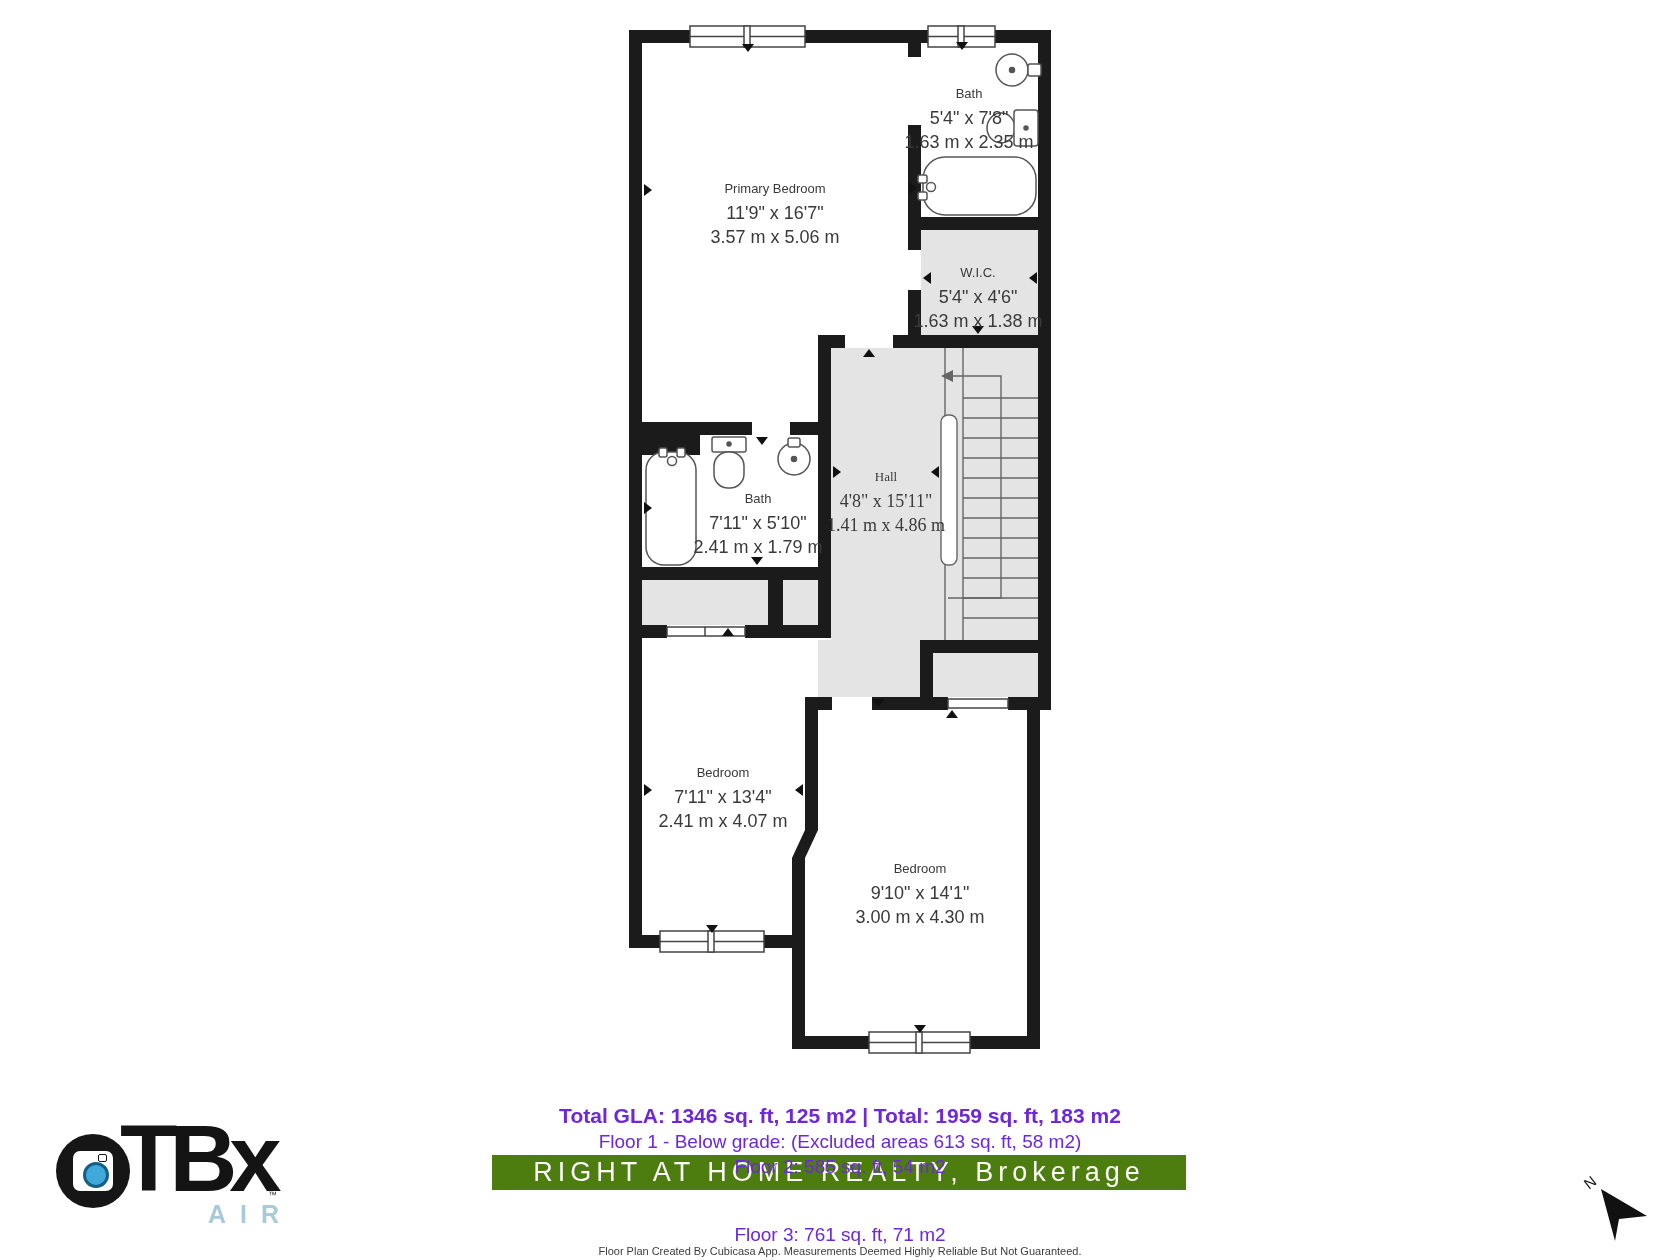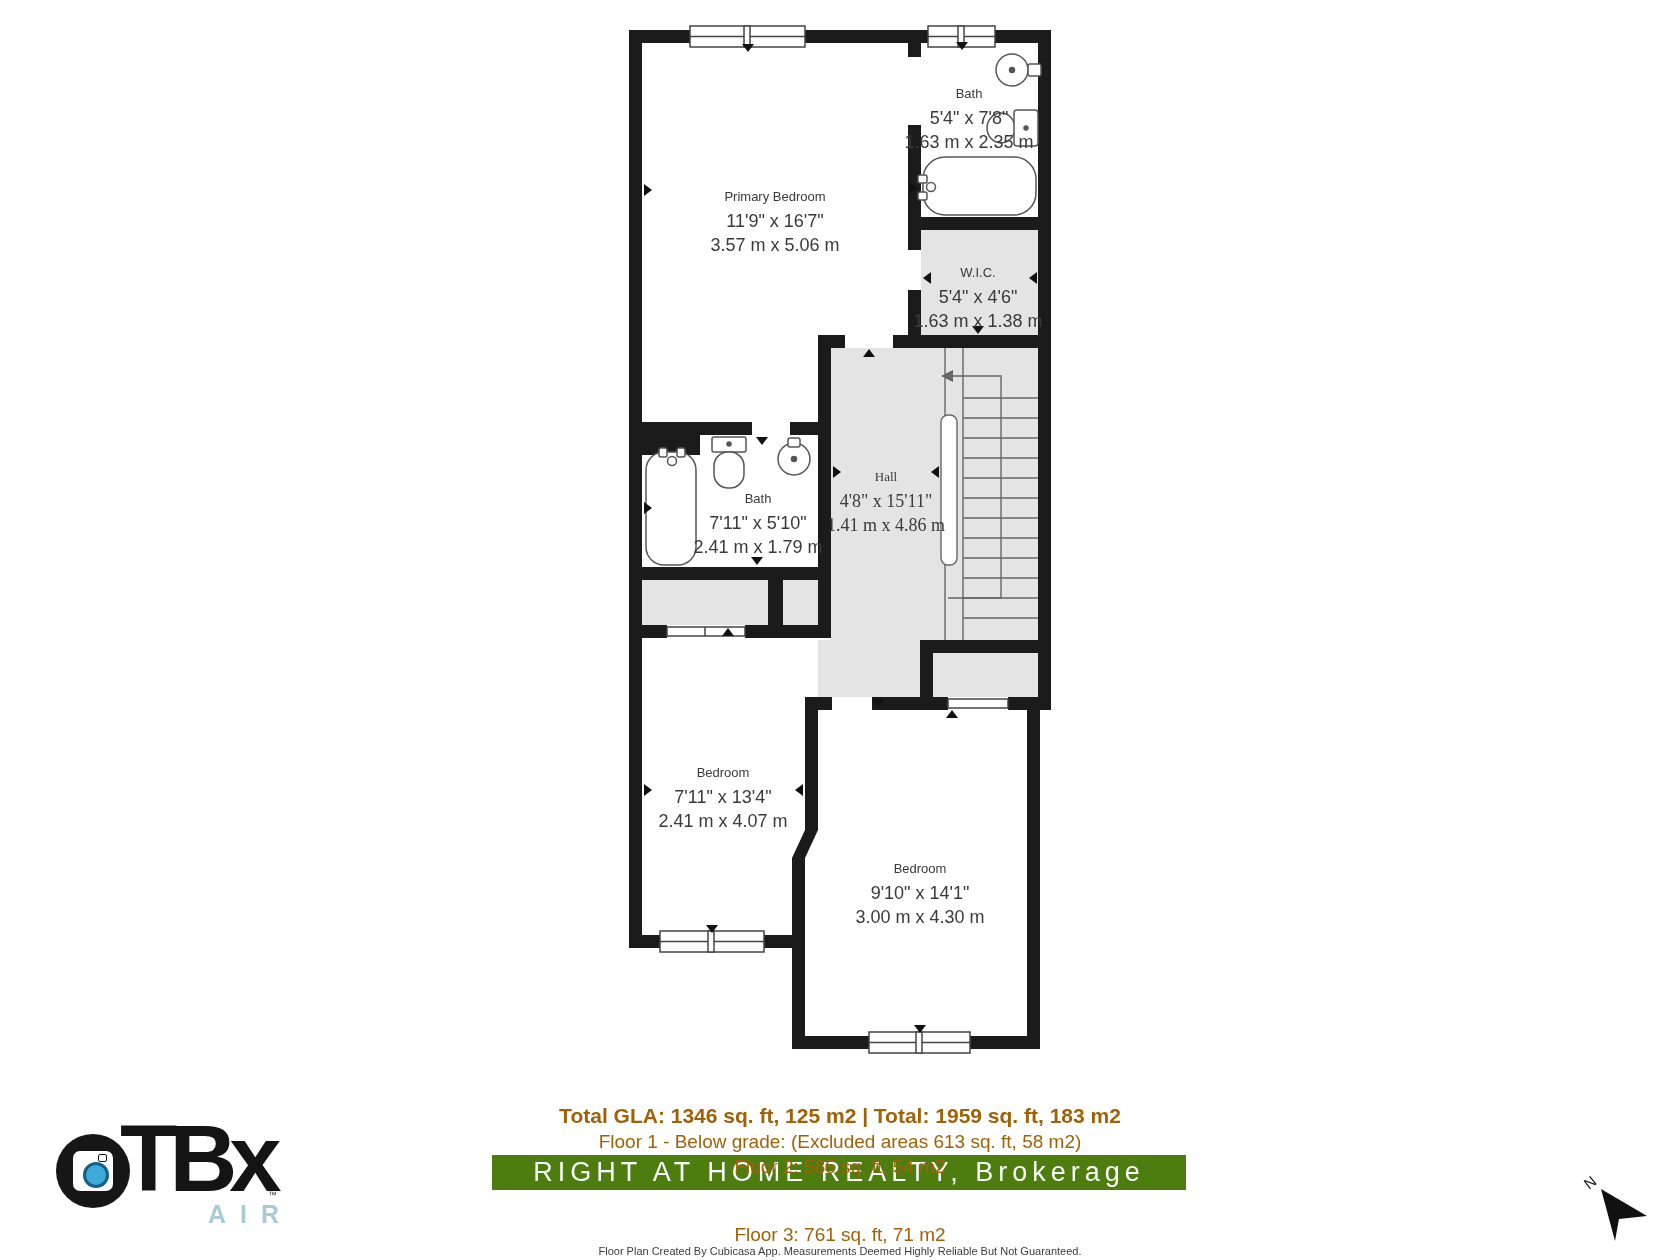--- a/index.html
+++ b/index.html
@@ -4,21 +4,21 @@
 <style>
   html,body{margin:0;padding:0;background:#ffffff;}
   #stage{position:relative;width:1680px;height:1260px;background:#fff;overflow:hidden;
          font-family:"Liberation Sans", sans-serif;}
   #plan-svg{position:absolute;left:0;top:0;}
   .room-label{position:absolute;text-align:center;color:#3a3a3a;transform:translateX(-50%);
               white-space:nowrap;z-index:5;}
   .room-name{font-size:13px;line-height:25px;}
   .room-dim{font-size:18px;line-height:24px;}
   .summary{position:absolute;left:840px;transform:translateX(-50%);white-space:nowrap;
-           text-align:center;color:#a16207;z-index:6;}
+           text-align:center;color:#6d28d9;z-index:6;}
   .summary.bold{font-weight:bold;font-size:21px;}
   .summary.reg{font-size:19px;}
   .summary.fine{font-size:11px;color:#3c3c3c;margin-top:24px;}
   #watermark{position:absolute;left:492px;top:1155px;width:694px;height:35px;
              background:#4d7c0f;z-index:4;display:flex;align-items:center;justify-content:center;}
   #watermark span{font-size:27px;color:#fbfbfb;letter-spacing:5px;white-space:nowrap;}
   
   #logo{position:absolute;left:52px;top:1110px;width:240px;height:115px;z-index:6;}
   #logo-circle{position:absolute;left:4px;top:24px;width:74px;height:74px;border-radius:50%;
                background:#161616;}
@@ -211,21 +211,21 @@
       <polygon points="946,718 958,718 952,710"></polygon>
       <polygon points="914,1025 926,1025 920,1033"></polygon>
     </g>
 
     <g>
       <polygon points="1601,1189 1647,1216 1619,1219 1615,1241" fill="#111"></polygon>
       <text x="1589" y="1190" font-size="15" fill="#111" font-family="Liberation Sans, sans-serif" transform="rotate(-38 1589 1190)">N</text>
     </g>
   </svg>
 
-  <div class="room-label" style="left:775px;top:184px;">
+  <div class="room-label" style="left:775px;top:176px;">
     <div class="room-name">Primary Bedroom</div>
     <div class="room-dim">11'9" x 16'7"</div>
     <div class="room-dim">3.57 m x 5.06 m</div>
   </div>
 
   <div class="room-label" style="left:969px;top:81px;">
     <div class="room-name">Bath</div>
     <div class="room-dim">5'4" x 7'8"</div>
     <div class="room-dim">1.63 m x 2.35 m</div>
   </div>

